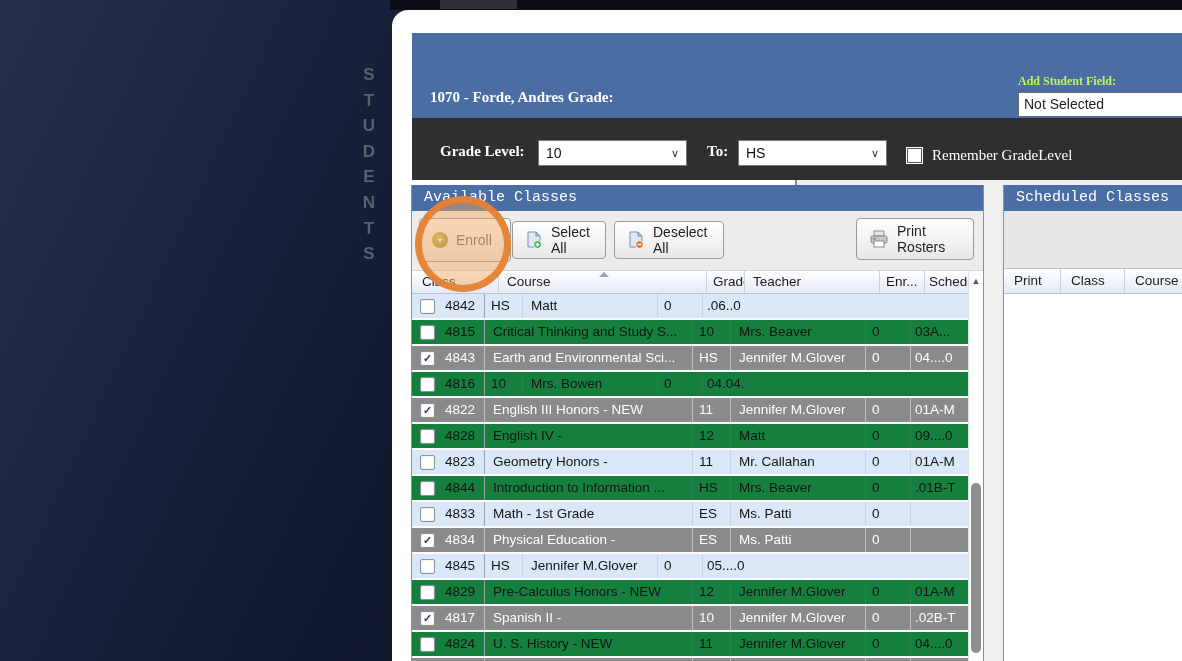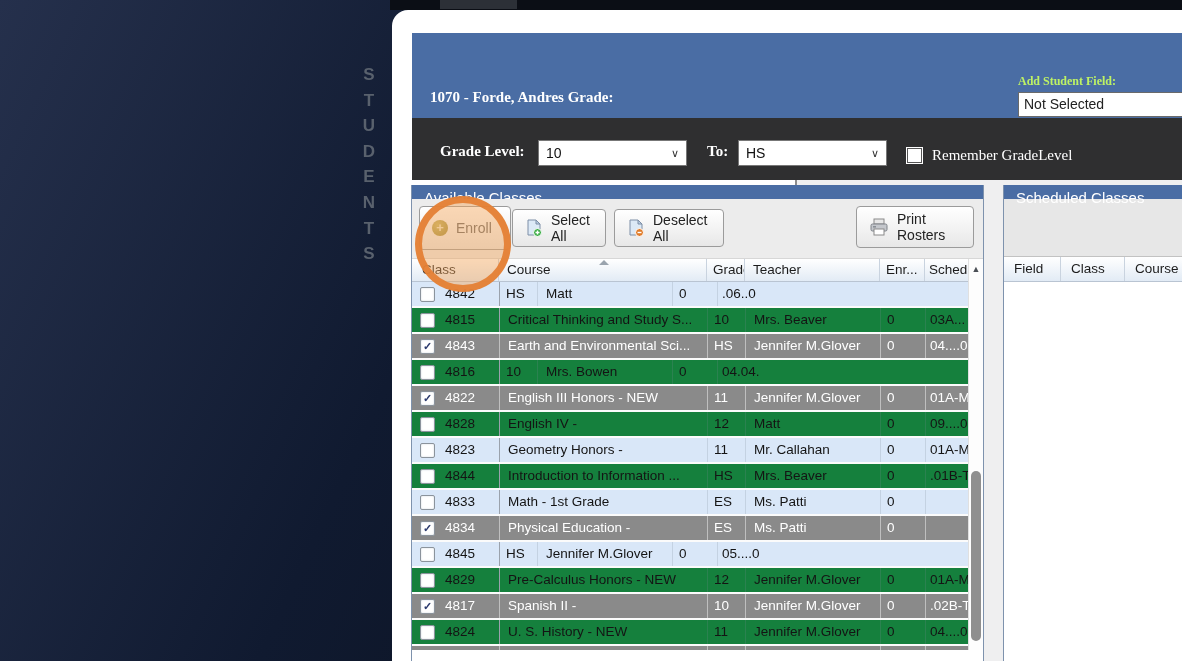--- a/index.html
+++ b/index.html
@@ -33,21 +33,21 @@
   
   #dark-band{position:absolute;left:412px;top:118px;right:-6px;height:62px;background:#2f2f30;}
   .band-label{position:absolute;color:#fff;font-family:"Liberation Serif",serif;font-weight:bold;font-size:15px;}
   .sel-box{position:absolute;height:24px;background:#fff;border:1px solid #777;
            font-size:14px;line-height:24px;padding-left:7px;color:#111;}
   .sel-box .chev{position:absolute;right:7px;top:0;font-size:11px;color:#333;}
   #remember-cb{position:absolute;left:494px;top:29px;width:15px;height:15px;background:#fff;
                border:1px solid #fff;box-shadow:0 0 0 1px #555 inset;}
 
   
-  .panel-title{height:14px;background:#4a6da4;color:#fff;font-family:Liberation Sans, sans-serif;
+  .panel-title{height:26px;background:#4a6da4;color:#fff;font-family:Liberation Mono, monospace;
                font-size:15px;line-height:26px;padding-left:12px;}
   #left-panel{position:absolute;left:411px;top:185px;width:573px;height:476px;background:#fff;
               border-left:1px solid #7e92ad;border-right:1px solid #7e92ad;box-sizing:border-box;}
   #btn-area{position:relative;height:59px;background:#ececec;border-bottom:1px solid #d7d7d7;}
   .ui-btn{position:absolute;background:linear-gradient(#ffffff,#f1f1f1 60%,#e7e7e7);
           border:1px solid #9b9b9b;border-radius:4px;font-size:14px;color:#222;
           display:flex;align-items:center;gap:8px;padding:0 12px;cursor:pointer;box-sizing:border-box;}
   #enroll-btn{left:7px;top:7px;width:92px;height:44px;color:#666;}
   #selectall-btn{left:100px;top:10px;width:94px;height:38px;}
   #deselectall-btn{left:202px;top:10px;width:110px;height:38px;}
@@ -69,21 +69,21 @@
   .h-sched{flex:1;padding-left:4px;border-right:none;}
   #course-sort{position:absolute;left:50%;top:1px;margin-left:-4px;width:0;height:0;
       border-left:5px solid transparent;border-right:5px solid transparent;border-bottom:5px solid #9aa4ae;}
   #rows-viewport{height:369px;overflow:hidden;background:#fff;}
   .trow{display:flex;height:24px;border-bottom:2px solid #fbfbfb;font-size:13.5px;color:#141414;}
   .trow.alt{background:#d9e7f8;}
   .trow.plain{background:#15803d;}
   .trow.sel{background:#8a8a8a;color:#ffffff;}
   .cell{box-sizing:border-box;line-height:24px;overflow:hidden;white-space:nowrap;border-right:1px solid rgba(125,135,150,0.22);}
   .trow.sel .cell{border-right-color:rgba(255,255,255,0.45);}
-  .c-class{width:88px;display:flex;align-items:center;border-right:1px solid #9aa2ac;}
+  .c-class{width:73px;display:flex;align-items:center;border-right:1px solid #9aa2ac;}
   .c-course{width:208px;padding-left:8px;}
   .c-grade{width:38px;padding-left:6px;}
   .c-teacher{width:135px;padding-left:8px;}
   .c-enr{width:45px;padding-left:6px;}
   .c-sched{flex:1;padding-left:4px;border-right:none;}
   .cb{width:13px;height:13px;background:#fff;border:1px solid #8b939c;border-radius:2px;
       margin-left:8px;flex:0 0 auto;text-align:center;line-height:13px;font-size:11px;
       color:#2b3a6e;font-weight:bold;box-shadow:inset 0 0 2px #cfd6dd;}
   .num{margin-left:10px;}
 
@@ -371,20 +371,20 @@
         <div id="vs-up">▲</div>
         <div id="vs-thumb"></div>
       </div>
     </div>
   </div>
 
   <div id="right-panel">
     <div class="panel-title">Scheduled Classes</div>
     <div id="rp-toolbar"></div>
     <div id="rp-head">
-      <div class="rp-hcell rp-roster">Field</div>
+      <div class="rp-hcell rp-roster">Print</div>
       <div class="rp-hcell rp-class">Class</div>
       <div class="rp-hcell rp-course">Course</div>
     </div>
   </div>
 
   <div id="highlight-ring"></div>
 </div>
 
 </body></html>

